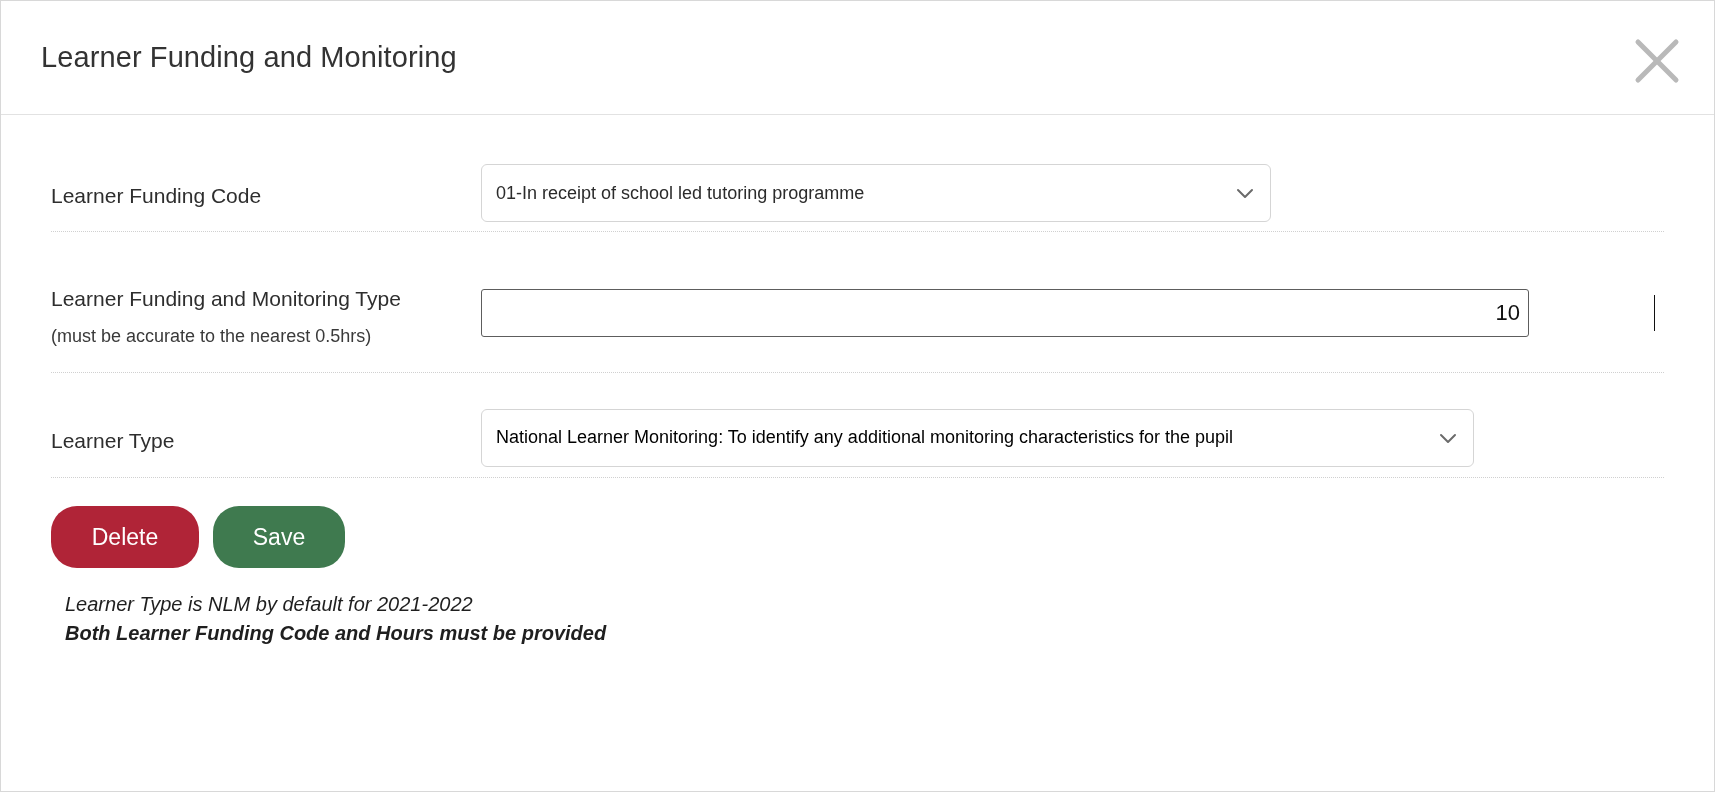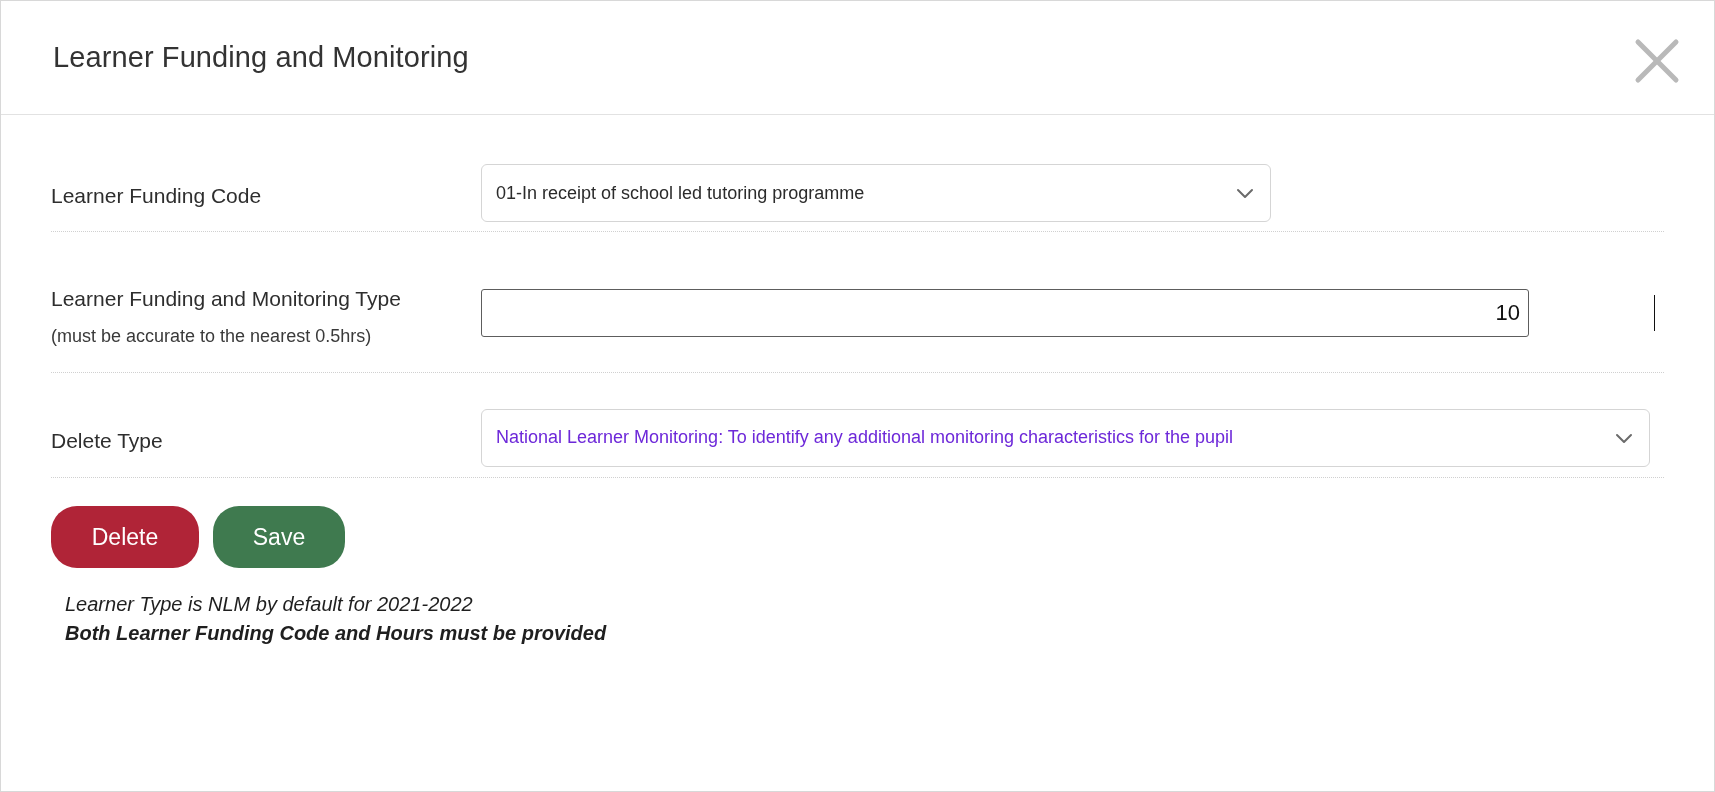--- a/index.html
+++ b/index.html
@@ -24,21 +24,21 @@
 
   
   .modal-header {
     position: relative;
     height: 114px;
     border-bottom: 1px solid #e2e2e2;
     box-sizing: border-box;
   }
   .modal-title {
     position: absolute;
-    left: 52px;
+    left: 40px;
     top: 40px;
     font-size: 29px;
     font-weight: 400;
     color: #333333;
     letter-spacing: 0.1px;
   }
   .close-btn {
     position: absolute;
     right: 30px;
     top: 33px;
@@ -108,21 +108,21 @@
     display: flex;
     align-items: center;
     padding: 0 46px 0 14px;
     font-size: 18px;
     color: #2b2b2b;
     cursor: pointer;
     white-space: nowrap;
     overflow: hidden;
   }
   .select-box.wide-code { width: 790px; }
-  .select-box.wide-type { width: 1169px; color: #6d28d9; }
+  .select-box.wide-type { width: 993px; color: #000000; }
   .select-box .chevron {
     position: absolute;
     right: 14px;
     top: 50%;
     transform: translateY(-50%);
     width: 22px;
     height: 22px;
     pointer-events: none;
   }
 
@@ -224,21 +224,21 @@
       </div>
       <div class="field-control">
         <div class="text-input-wrap">
           <input class="text-input" type="text" value="10" style="">
           <span class="caret"></span>
         </div>
       </div>
     </div>
 
     <div class="form-row row-learner-type">
-      <div class="field-label">Delete Type</div>
+      <div class="field-label">Learner Type</div>
       <div class="field-control">
         <div class="select-box wide-type">
           <span>National Learner Monitoring: To identify any additional monitoring characteristics for the pupil</span>
           <span class="chevron">
             <svg width="22" height="22" viewBox="0 0 22 22" aria-hidden="true">
               <polyline points="4,8 11,15 18,8" fill="none" stroke="#6b6b6b" stroke-width="2" stroke-linecap="round" stroke-linejoin="round"></polyline>
             </svg>
           </span>
         </div>
       </div>

